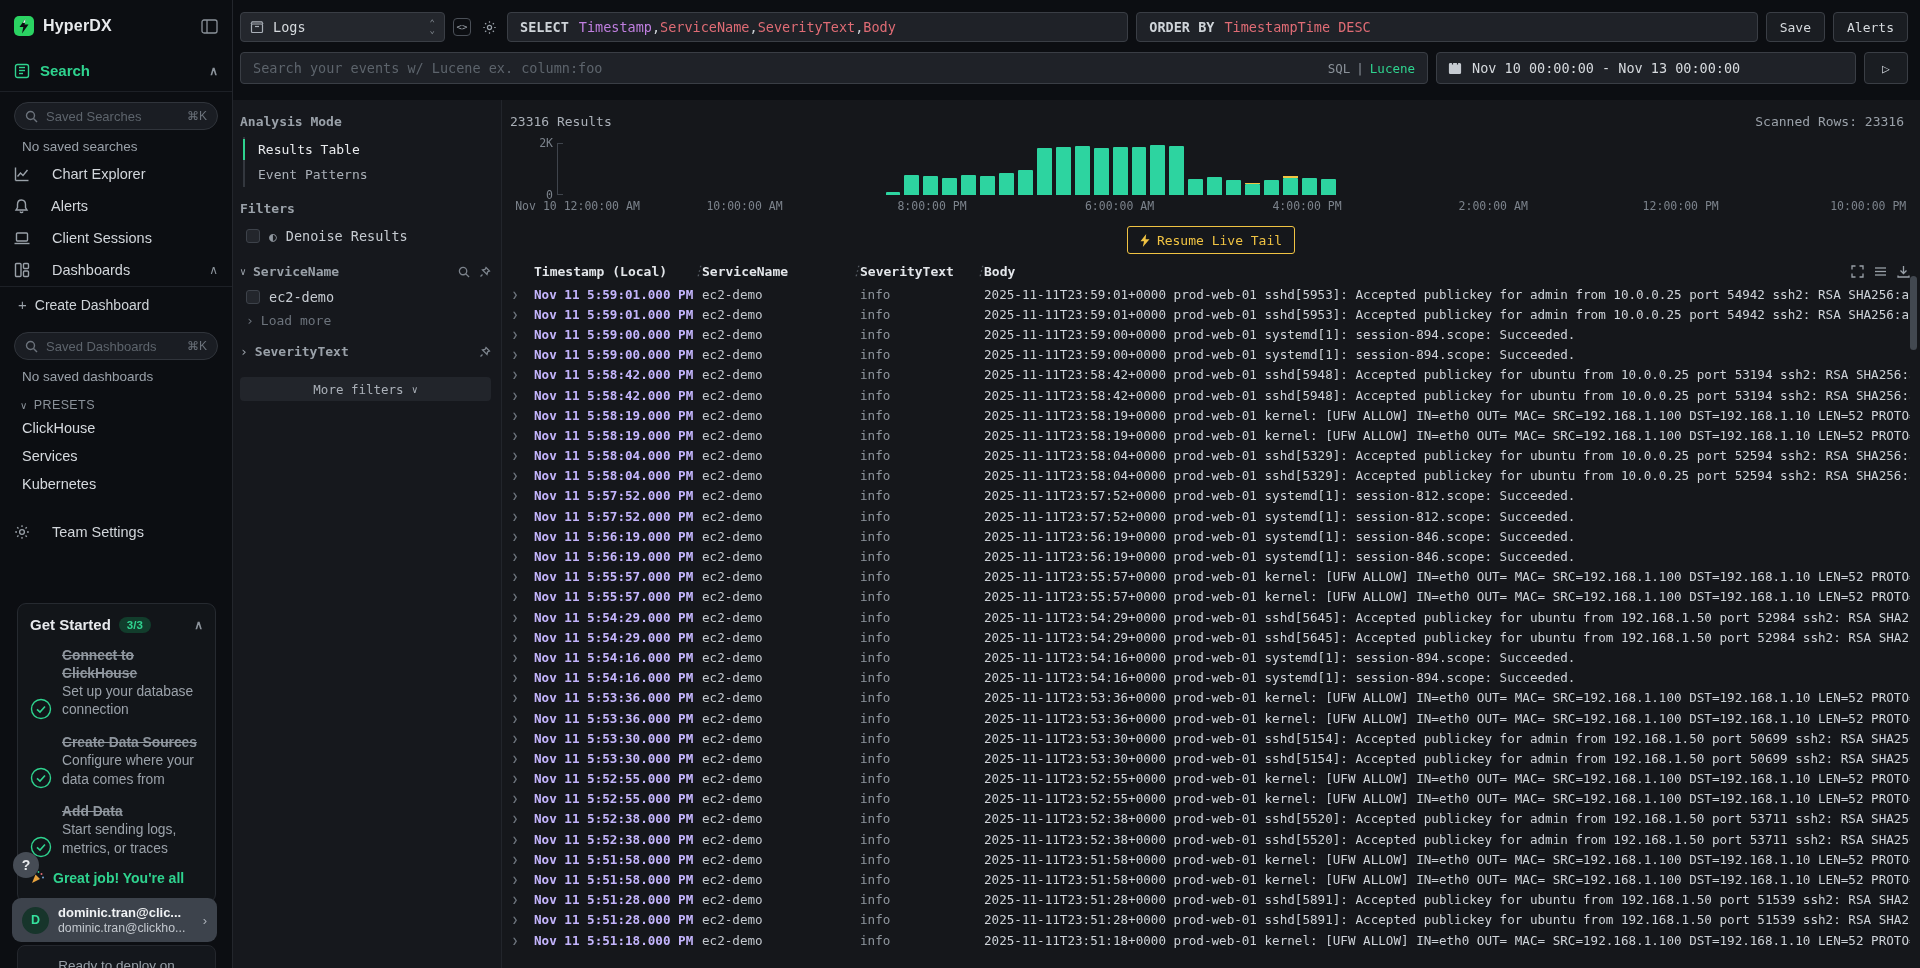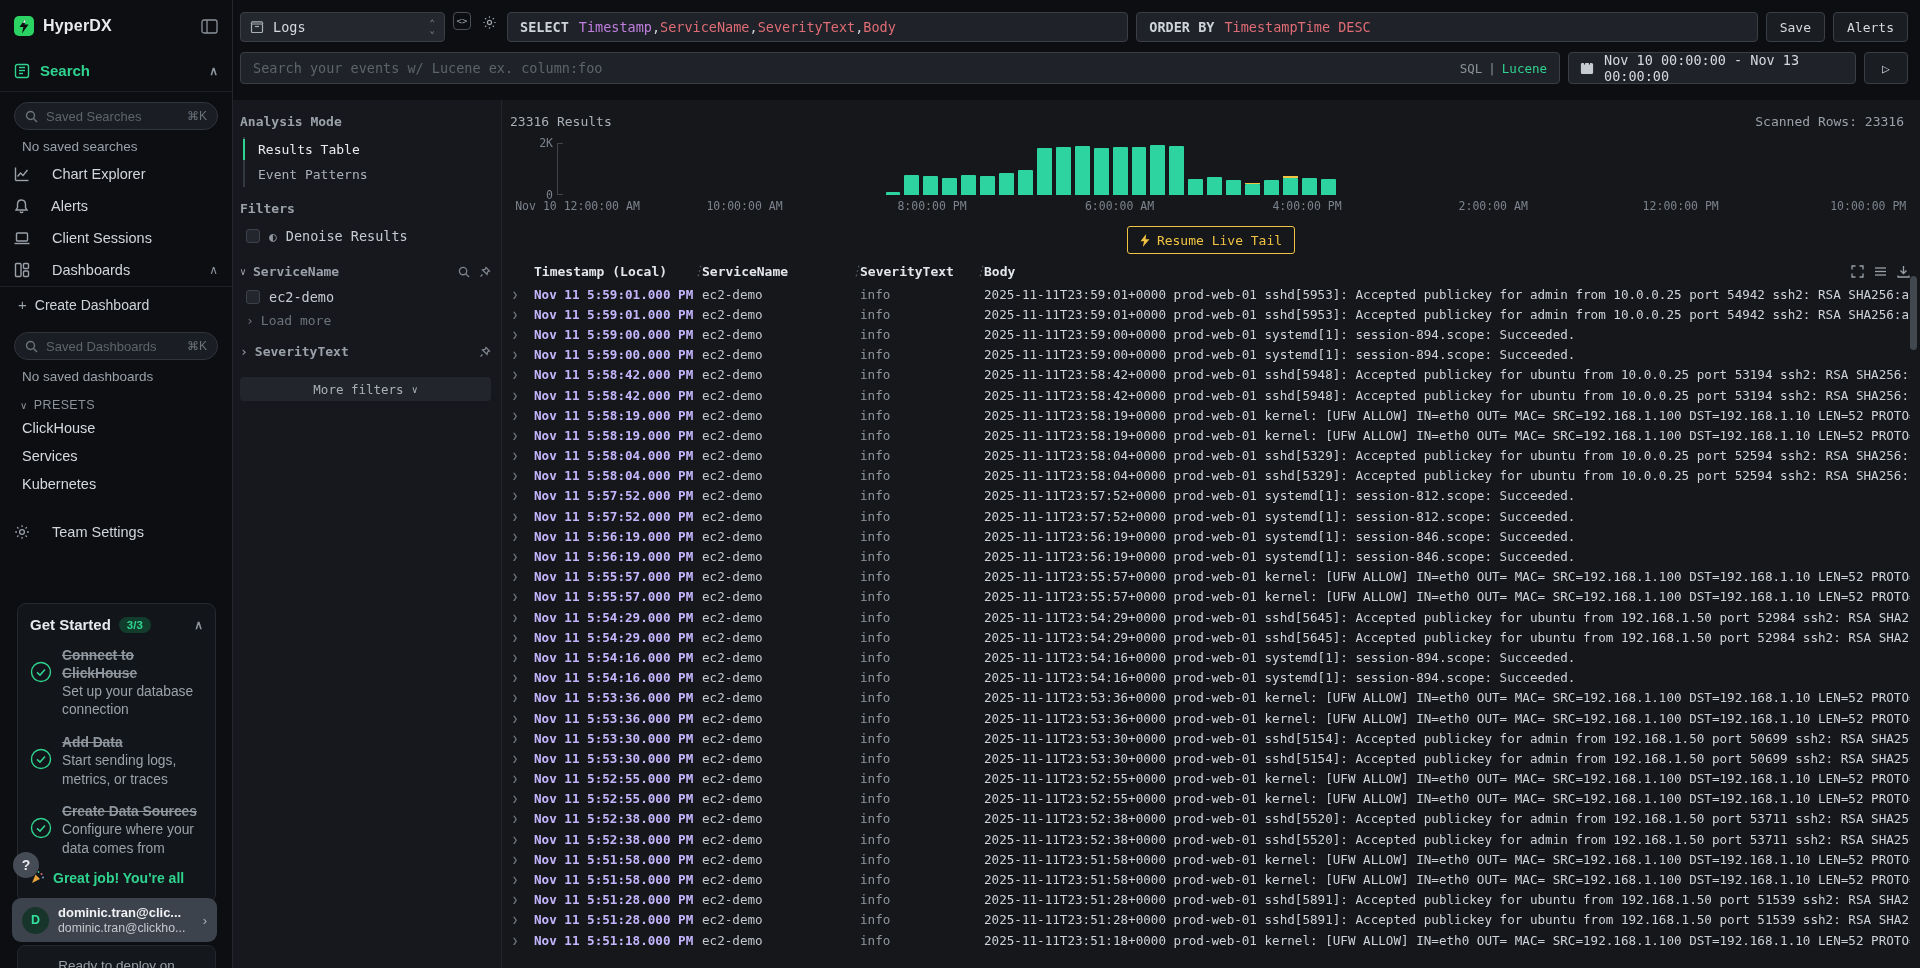--- a/index.html
+++ b/index.html
@@ -31,62 +31,62 @@
   .nav-item .chev{margin-left:auto;color:var(--dim);font-size:12px;}
   .sb-sub{display:flex;align-items:center;gap:8px;padding:9px 14px 9px 18px;font-size:14px;color:#cfd4d9;}
   .presets-head{display:flex;align-items:center;gap:6px;padding:10px 14px 2px 20px;font-size:12.5px;color:#8b929a;letter-spacing:.4px;}
   .preset{padding:6px 14px 6px 22px;font-size:14.5px;color:#d6dadf;cursor:pointer;}
   .team{margin-top:18px;}
   .gs-card{position:absolute;left:17px;right:16px;top:603px;height:300px;background:#121519;
     border:1px solid #262a30;border-radius:9px;padding:12px 12px 0;overflow:hidden;}
   .gs-head{display:flex;align-items:center;gap:8px;font-size:15px;font-weight:bold;}
   .gs-badge{background:#123d2c;color:#2fd38f;font-size:11.5px;font-weight:bold;border-radius:10px;padding:2px 8px;}
   .gs-head .chev{margin-left:auto;color:var(--dim);font-size:12px;}
-  .gs-step{display:flex;gap:10px;margin-top:14px;}
+  .gs-step{display:flex;gap:10px;margin-top:14px;align-items:flex-end;}
   .gs-check{flex:0 0 auto;margin-top:14px;}
   .gs-title{font-size:13.8px;font-weight:bold;color:#8f969e;text-decoration:line-through;line-height:1.3;}
   .gs-desc{font-size:13.8px;color:#9ba2aa;line-height:1.35;}
   .gs-done{margin-top:12px;font-size:14px;font-weight:bold;color:var(--accent);display:flex;gap:8px;align-items:flex-start;}
   .help-fab{position:absolute;left:13px;top:852px;width:26px;height:26px;border-radius:50%;
     background:#464c55;color:#e8eaed;font-weight:bold;font-size:14px;display:flex;align-items:center;justify-content:center;z-index:3;}
   .user-card{position:absolute;left:12px;right:15px;top:898px;height:44px;background:#3d434c;border-radius:9px;
     display:flex;align-items:center;gap:9px;padding:0 10px;z-index:2;cursor:pointer;}
   .avatar{width:27px;height:27px;border-radius:50%;background:#17352b;color:#35e29d;font-size:12.5px;font-weight:bold;
     display:flex;align-items:center;justify-content:center;}
   .user-name{font-size:13px;font-weight:bold;color:#f0f2f4;line-height:1.25;white-space:nowrap;}
   .user-mail{font-size:12.3px;color:#c3c8cе;color:#c3c8ce;line-height:1.2;white-space:nowrap;}
   .user-chev{margin-left:auto;color:#aab0b8;font-size:13px;}
   .deploy-card{position:absolute;left:17px;right:16px;top:945px;height:40px;background:#14171c;
     border:1px solid #24272d;border-radius:8px;display:flex;justify-content:center;padding-top:12px;
     font-size:13.5px;color:#9aa1a9;}
 
   
   .main{flex:1;display:flex;flex-direction:column;min-width:0;}
   .topbar{height:100px;background:#0c0e12;position:relative;flex:0 0 auto;}
-  .tb-row{position:absolute;left:7px;right:12px;display:flex;gap:8px;}
+  .tb-row{position:absolute;left:7px;right:12px;display:flex;align-items:center;gap:8px;}
   .row1{top:12px;height:30px;}
   .row2{top:52px;height:32px;}
   .src-select{width:205px;height:30px;background:#24272d;border:1px solid var(--input-border);border-radius:4px;
     display:flex;align-items:center;gap:9px;padding:0 9px;font-size:13.5px;color:#d6dade;cursor:pointer;}
   .src-select .upd{margin-left:auto;color:#8b929a;font-size:9px;line-height:.8;text-align:center;}
   .icon-btn{width:20px;height:20px;border-radius:4px;display:flex;align-items:center;justify-content:center;
     color:#9aa1a9;cursor:pointer;font-size:13px;}
   .icon-btn.box{border:1px solid #4a4f57;width:18px;height:18px;font-size:9px;}
   .q-input{flex:1;height:30px;background:#1f2228;border:1px solid var(--input-border);border-radius:4px;
     display:flex;align-items:center;padding:0 12px;font-size:13.5px;gap:2px;overflow:hidden;white-space:nowrap;}
   .kw{color:#cfd4d9;font-weight:bold;margin-right:8px;}
   .tok-purple{color:var(--purple);} .tok-red{color:var(--red);} .tok-plain{color:#cfd4d9;}
   .order-input{width:272px;}
   .btn{height:30px;background:#1a1d22;border:1px solid var(--input-border);border-radius:4px;
     padding:0 13px;font-size:13px;color:#d6dade;display:flex;align-items:center;cursor:pointer;}
   .search-input{flex:1;height:32px;background:#1f2228;border:1px solid var(--input-border);border-radius:4px;
     display:flex;align-items:center;padding:0 12px;font-size:13.5px;color:#5d646c;}
   .lang-toggle{margin-left:auto;font-size:12.5px;color:#8b929a;display:flex;gap:6px;}
   .lang-toggle .lucene{color:var(--accent);cursor:pointer;}
-  .date-range{width:288px;height:32px;background:#1f2228;border:1px solid var(--input-border);border-radius:4px;
+  .date-range{width:420px;height:32px;background:#1f2228;border:1px solid var(--input-border);border-radius:4px;
     display:flex;align-items:center;gap:10px;padding:0 11px;font-size:13.5px;color:#d6dade;cursor:pointer;}
   .run-btn{width:44px;height:32px;background:#1a1d22;border:1px solid var(--input-border);border-radius:4px;
     display:flex;align-items:center;justify-content:center;color:#c6cbd1;font-size:13px;cursor:pointer;}
 
   
   .content{flex:1;display:flex;min-height:0;background:var(--panel);}
   .filters{width:269px;min-width:269px;border-right:1px solid #22252b;padding:14px 10px 0 7px;
     font-family:"DejaVu Sans Mono",monospace;background:#16181d;}
   .f-h{font-size:13px;font-weight:bold;color:#9aa1a9;margin-bottom:8px;}
   .f-tabs{border-left:2px solid #33373e;margin:4px 0 14px 3px;}
@@ -285,34 +285,34 @@
             </div>
           </div>
           <div class="gs-step">
             <span class="gs-check">
               <svg width="22" height="22" viewBox="0 0 22 22" fill="none">
                 <circle cx="11" cy="11" r="9.5" stroke="#2fd38f" stroke-width="1.4"></circle>
                 <path d="M7 11.3 L10 14 L15 8.5" stroke="#2fd38f" stroke-width="1.6" fill="none"></path>
               </svg>
             </span>
             <div>
-              <div class="gs-title">Add Data</div>
-              <div class="gs-desc">Start sending logs, metrics, or traces</div>
+              <div class="gs-title">Create Data Sources</div>
+              <div class="gs-desc">Configure where your data comes from</div>
             </div>
           </div>
           <div class="gs-step">
             <span class="gs-check">
               <svg width="22" height="22" viewBox="0 0 22 22" fill="none">
                 <circle cx="11" cy="11" r="9.5" stroke="#2fd38f" stroke-width="1.4"></circle>
                 <path d="M7 11.3 L10 14 L15 8.5" stroke="#2fd38f" stroke-width="1.6" fill="none"></path>
               </svg>
             </span>
             <div>
-              <div class="gs-title">Create Data Sources</div>
-              <div class="gs-desc">Configure where your data comes from</div>
+              <div class="gs-title">Add Data</div>
+              <div class="gs-desc">Start sending logs, metrics, or traces</div>
             </div>
           </div>
         </div>
       <div class="gs-done">
         <span>
           <svg width="15" height="15" viewBox="0 0 15 15">
               <path d="M2 13 L5.5 4.5 L10 9 Z" fill="#e8a33d"></path>
               <circle cx="11.5" cy="4" r="1" fill="#e06c75"></circle>
               <circle cx="8.5" cy="2" r=".9" fill="#2fd38f"></circle>
               <circle cx="13" cy="7.5" r=".9" fill="#7fb3e8"></circle>

